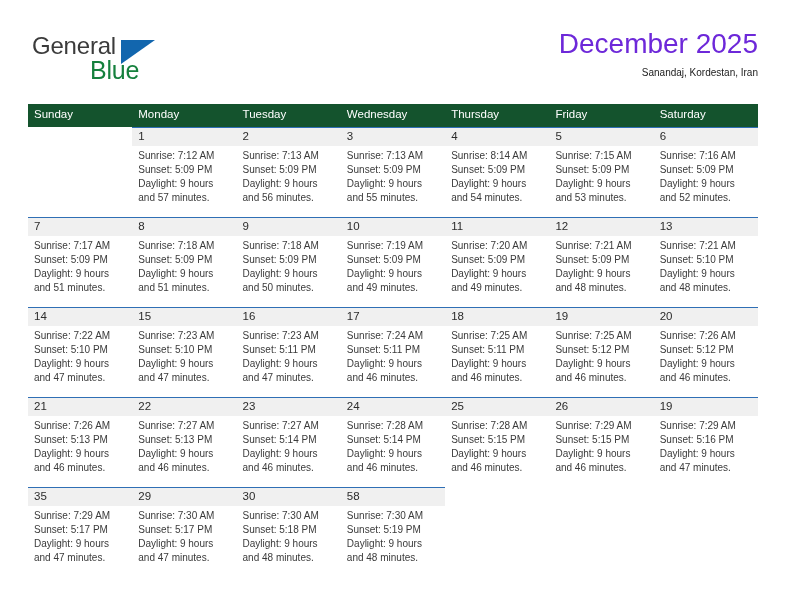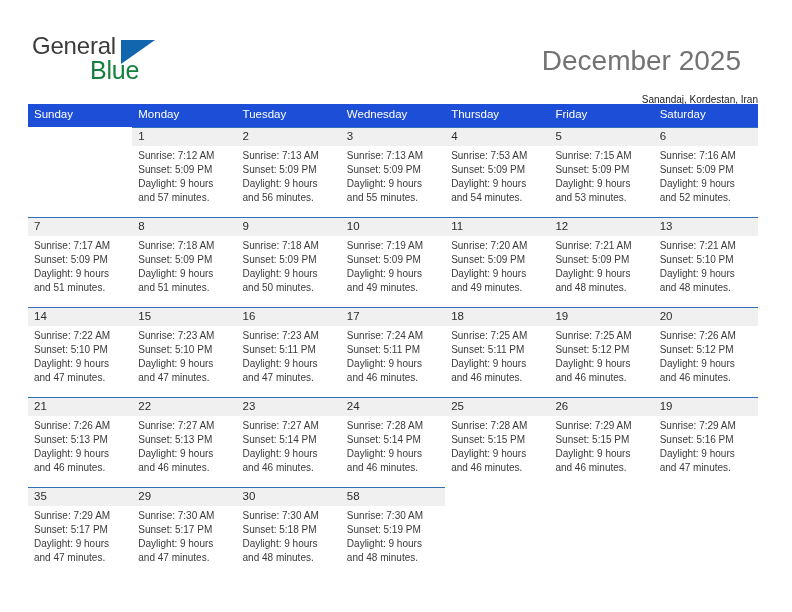--- a/index.html
+++ b/index.html
@@ -65,24 +65,24 @@
   }
 
   .title-block {
     position: absolute;
     right: 0;
     top: 0;
     text-align: right;
   }
   .cal-title {
     font-size: 28px;
-    color: #737373;
+    color: #6d28d9;
     line-height: 1.15;
     font-weight: normal;
-    margin: 17px;
+    margin: 0;
     white-space: nowrap;
   }
   .cal-subtitle {
     font-size: 10px;
     color: #1a1a1a;
     margin-top: 7px;
     line-height: 1.2;
     white-space: nowrap;
   }
 
@@ -92,21 +92,21 @@
     left: 28px;
     top: 104px;
     width: 730px;
   }
   table.cal-table {
     border-collapse: collapse;
     table-layout: fixed;
     width: 730px;
   }
   table.cal-table th {
-    background: #1d4ed8;
+    background: #14532d;
     color: #ffffff;
     font-weight: normal;
     font-size: 11.5px;
     text-align: left;
     padding: 4px 0 5px 6px;
     line-height: 1.2;
     border: none;
   }
   td.daycell {
     vertical-align: top;
@@ -221,21 +221,21 @@
                   <div>Sunset: 5:09 PM</div>
                   <div>Daylight: 9 hours</div>
                   <div>and 55 minutes.</div>
                 </div>
               </div>
             </td>
             <td class="daycell">
               <div class="cell-inner">
                 <div class="daynum-row">4</div>
                 <div class="detail">
-                  <div>Sunrise: 7:53 AM</div>
+                  <div>Sunrise: 8:14 AM</div>
                   <div>Sunset: 5:09 PM</div>
                   <div>Daylight: 9 hours</div>
                   <div>and 54 minutes.</div>
                 </div>
               </div>
             </td>
             <td class="daycell">
               <div class="cell-inner">
                 <div class="daynum-row">5</div>
                 <div class="detail">

